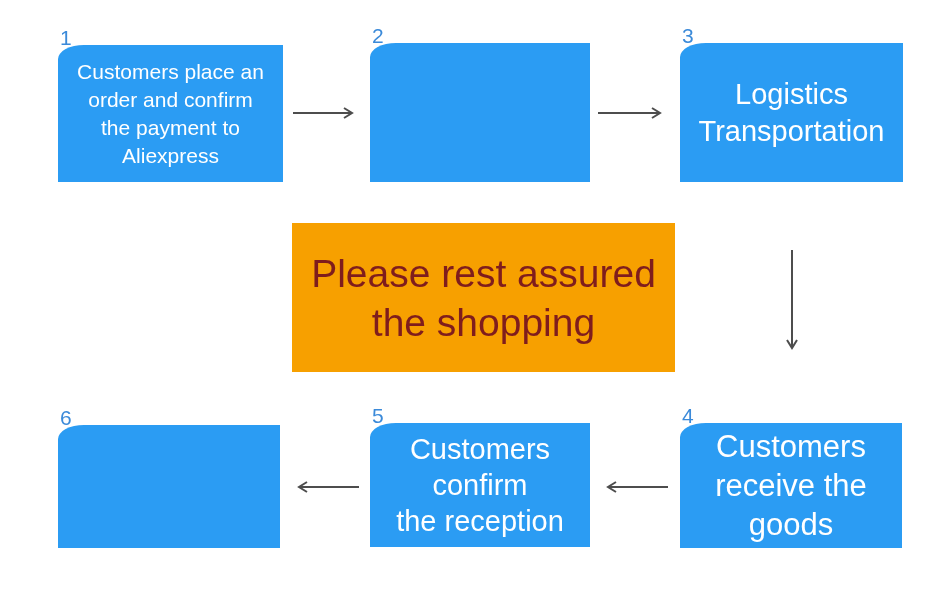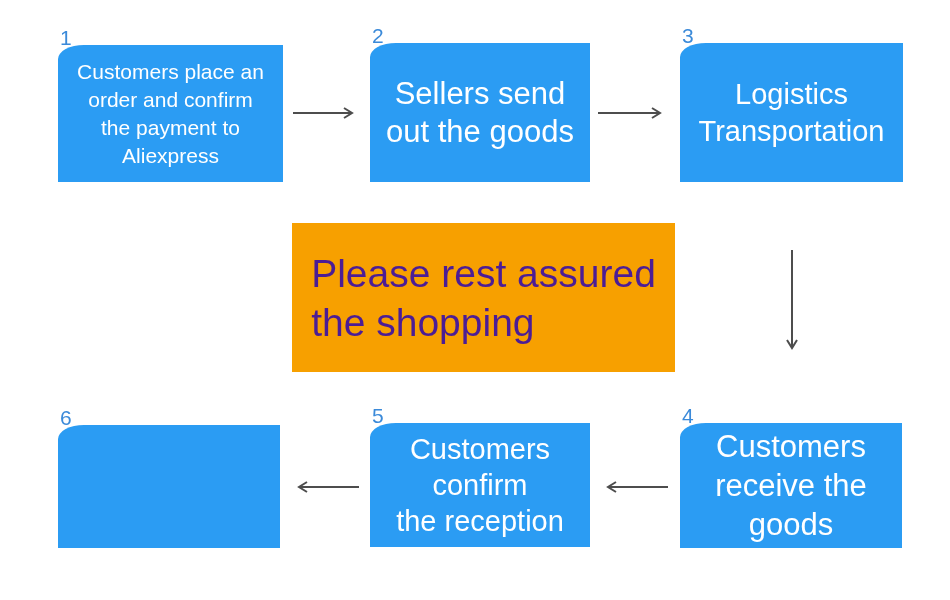--- a/index.html
+++ b/index.html
@@ -51,25 +51,25 @@
   
   .step-4 { left: 680px; top: 423px; width: 222px; height: 125px; font-size: 31px; line-height: 39px; }
   .step-5 { left: 370px; top: 423px; width: 220px; height: 124px; font-size: 29px; line-height: 36px; }
   .step-6 { left: 58px;  top: 425px; width: 222px; height: 123px; font-size: 30px; line-height: 40px; }
   
   .banner {
     position: absolute;
     left: 292px; top: 223px;
     width: 383px; height: 149px;
     background: var(--orange);
-    color: #4c1d95;
+    color: #7f1d1d;
     display: flex;
     align-items: center;
     justify-content: center;
-    text-align: left;
+    text-align: center;
     font-size: 39px;
     line-height: 49px;
   }
   .arrow-line { stroke: var(--arrow); stroke-width: 2; }
 </style>
 </head>
 <body>
 
 <div class="canvas">
 
@@ -89,22 +89,20 @@
   <div class="step step-1">
     <span class="num">1</span>
     <div class="txt">Customers place an
 order and confirm
 the payment to
 Aliexpress</div>
   </div>
 
   <div class="step step-2">
     <span class="num">2</span>
-    <div class="txt">Sellers send
-out the goods</div>
   </div>
 
   <div class="step step-3">
     <span class="num">3</span>
     <div class="txt">Logistics
 Transportation</div>
   </div>
 
   <div class="banner">
     <div class="txt">Please rest assured

